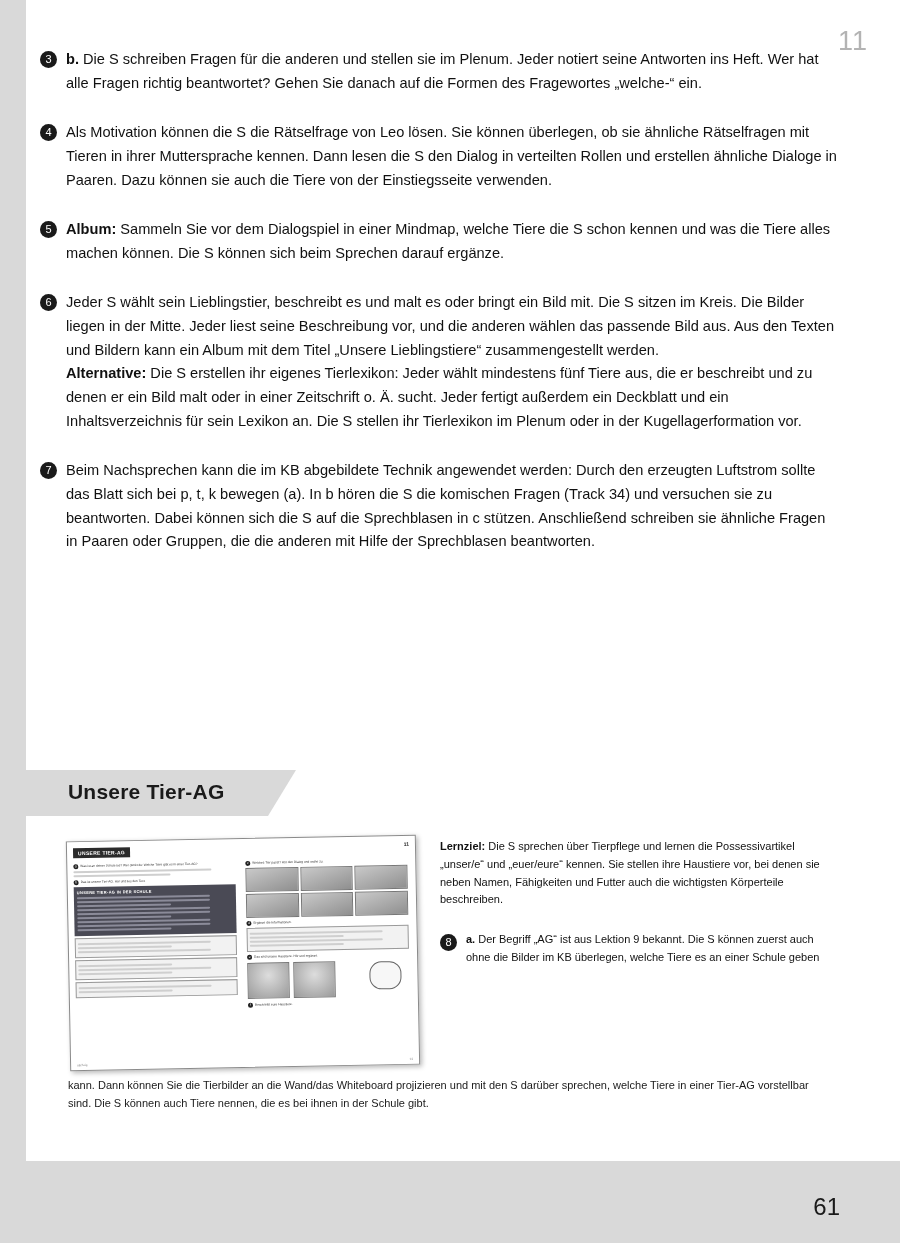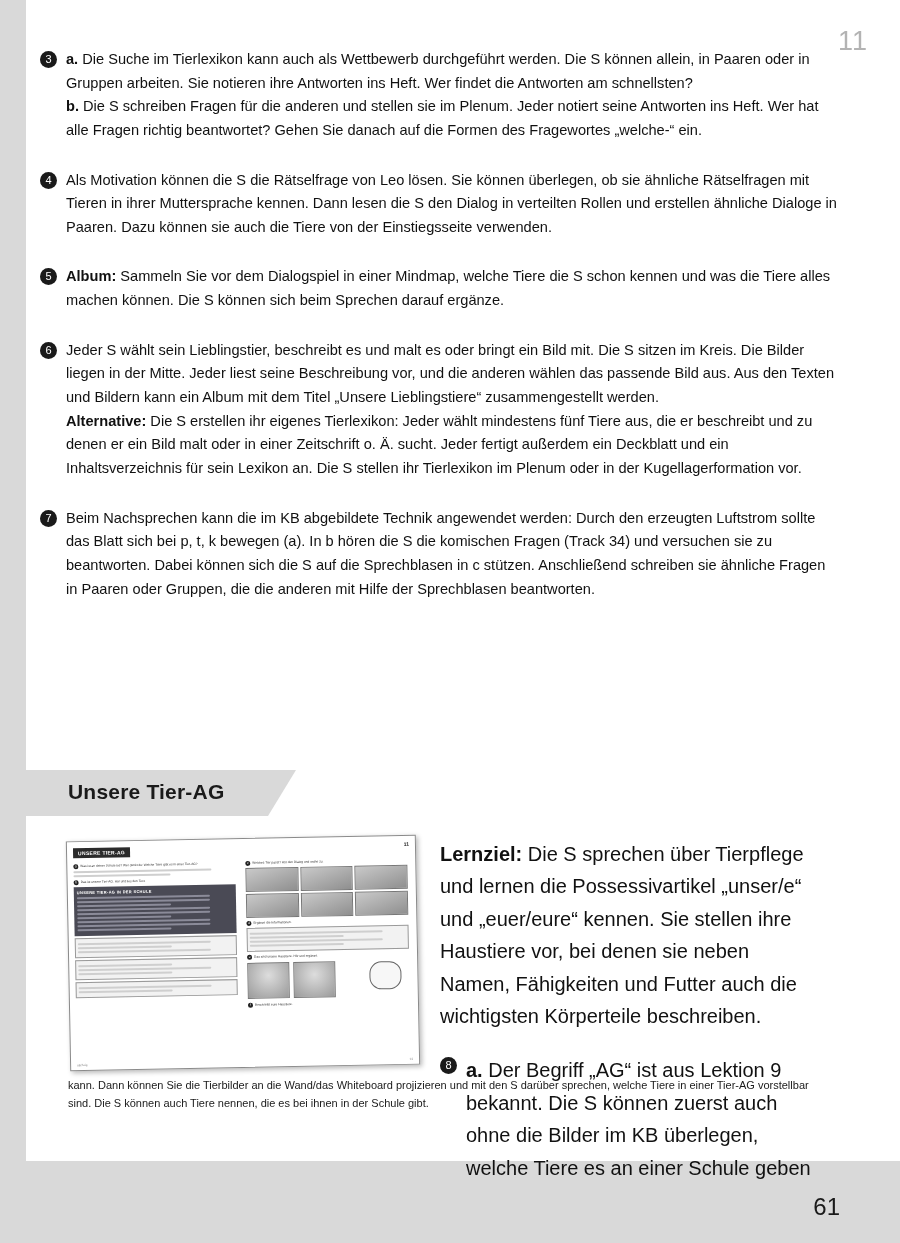--- a/index.html
+++ b/index.html
@@ -243,21 +243,21 @@
     color: #777;
   }
 
   
   .side-col {
     position: absolute;
     left: 440px;
     top: 838px;
     width: 380px;
   }
-  .side-col .para { font-size: 20px; line-height: 1.62; }
+  .side-col .para { font-size: 11px; line-height: 1.62; }
   .side-item {
     display: flex;
     align-items: flex-start;
     margin-top: 22px;
   }
 
   .tail-para {
     position: absolute;
     left: 68px;
     top: 1077px;
@@ -273,21 +273,20 @@
 <div class="bottom-band"></div>
 
 <div class="page-number-top">11</div>
 <div class="page-number-bottom">61</div>
 
 <div class="content">
 
   <div class="item">
     <div class="bullet">3</div>
     <div style="flex:1 1 auto;">
-      <div class="para"><b>a.</b><span> Die Suche im Tierlexikon kann auch als Wettbewerb durchgeführt werden. Die S können allein, in Paaren oder in Gruppen arbeiten. Sie notieren ihre Antworten ins Heft. Wer findet die Antworten am schnellsten?</span></div>
       <div class="para" style="margin-top:0;"><b>b.</b><span> Die S schreiben Fragen für die anderen und stellen sie im Plenum. Jeder notiert seine Antworten ins Heft. Wer hat alle Fragen richtig beantwortet? Gehen Sie danach auf die Formen des Fragewortes „welche-“ ein.</span></div>
     </div>
   </div>
 
   <div class="item" style="margin-top:26px;">
     <div class="bullet">4</div>
     <div class="para"><span>Als Motivation können die S die Rätselfrage von Leo lösen. Sie können überlegen, ob sie ähnliche Rätselfragen mit Tieren in ihrer Muttersprache kennen. Dann lesen die S den Dialog in verteilten Rollen und erstellen ähnliche Dialoge in Paaren. Dazu können sie auch die Tiere von der Einstiegsseite verwenden.</span></div>
   </div>
 
   <div class="item" style="margin-top:26px;">

